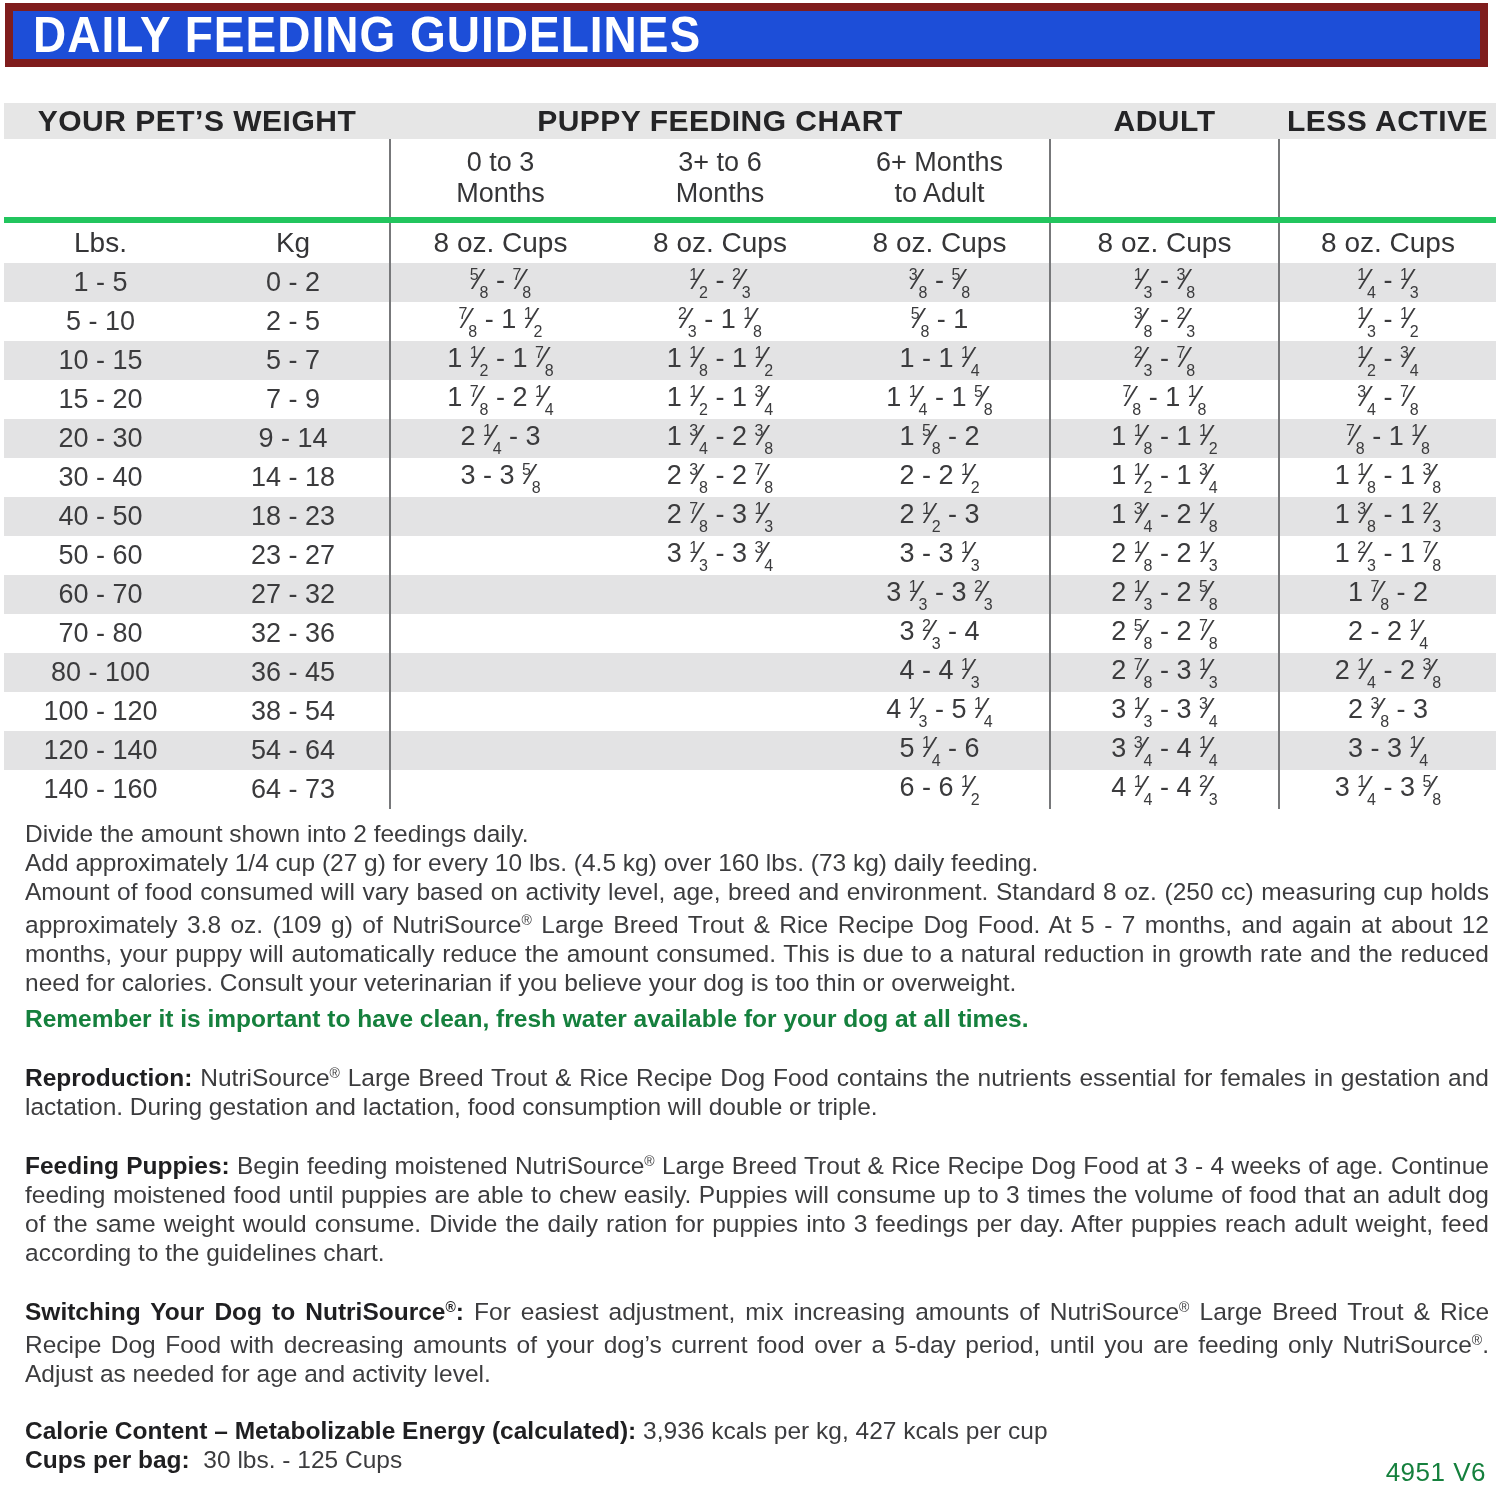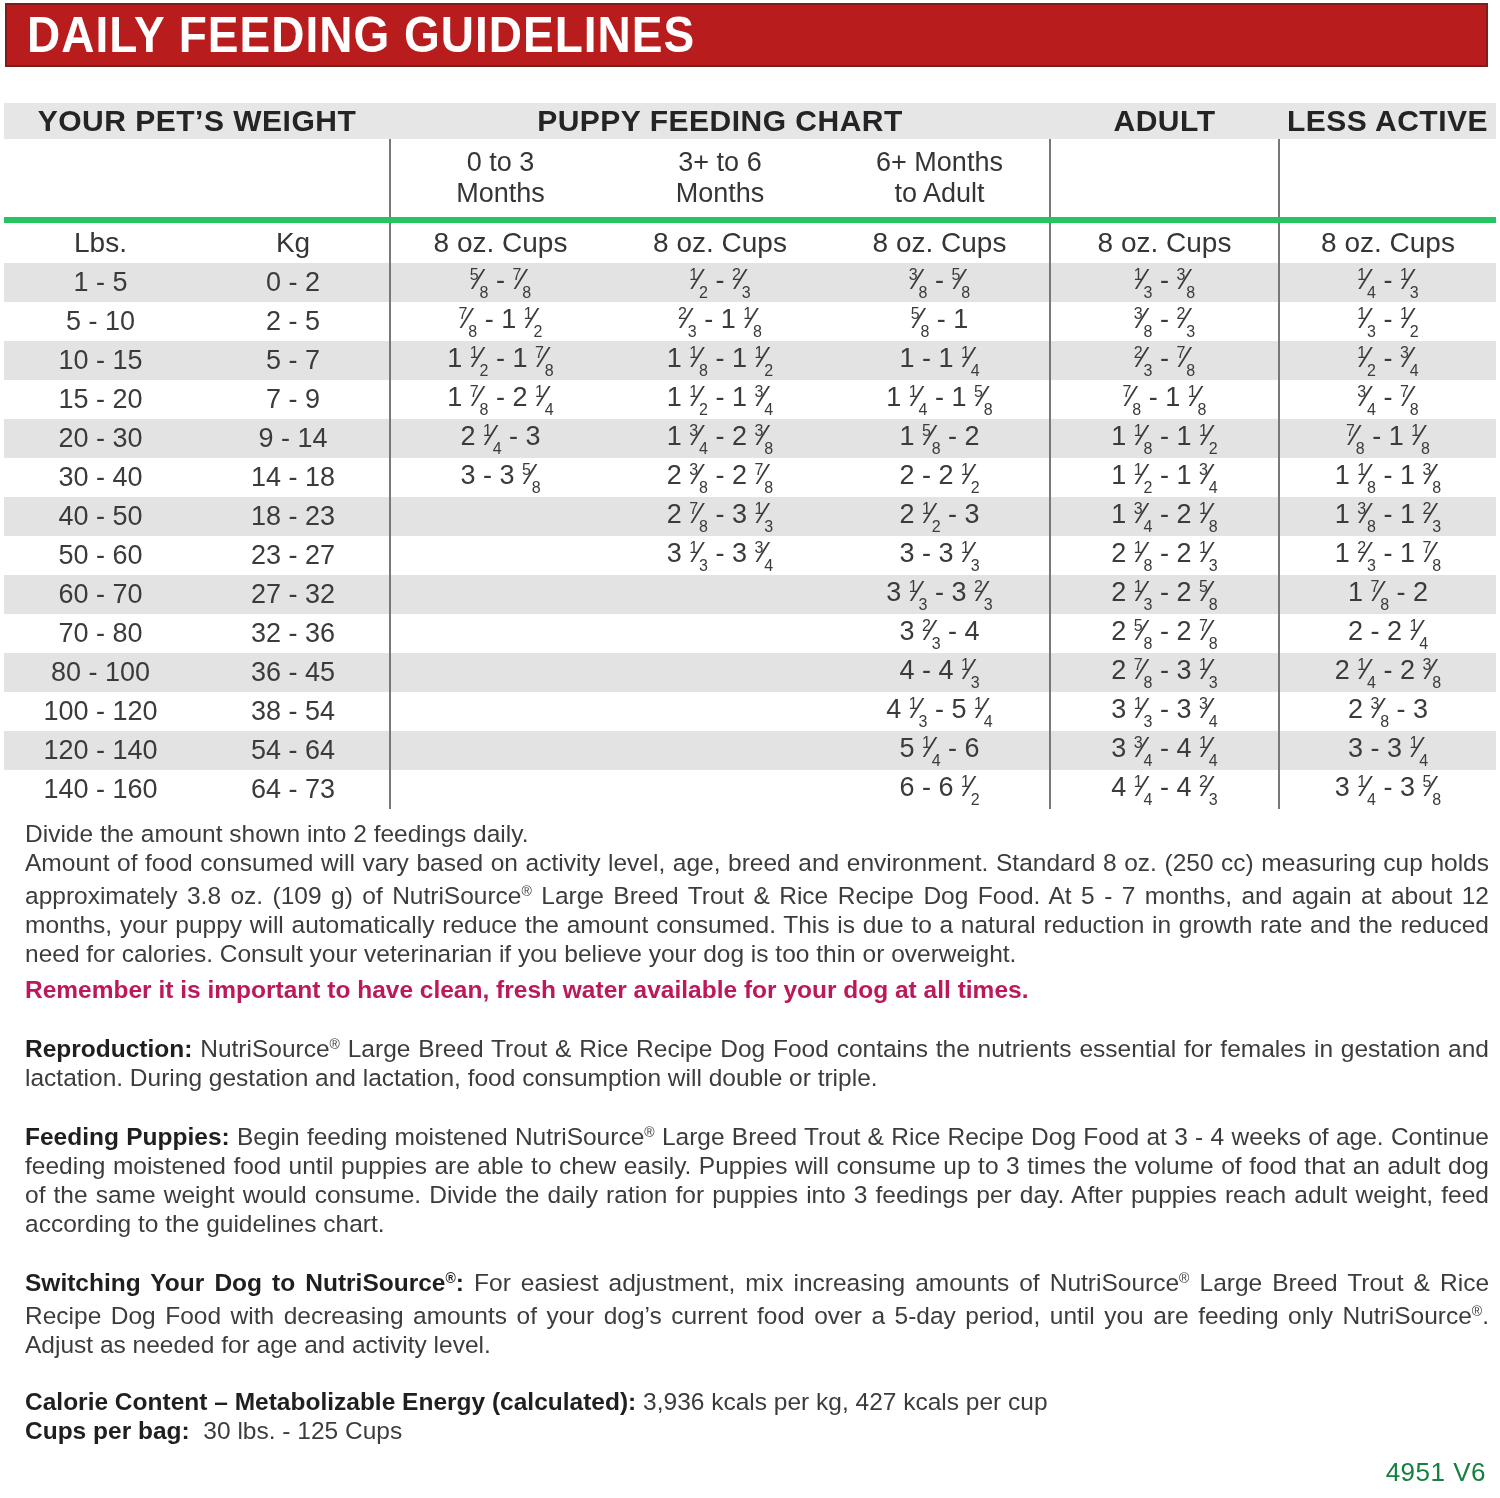--- a/index.html
+++ b/index.html
@@ -2,22 +2,22 @@
 <html><head>
 <meta charset="utf-8">
 <style>
   html,body{margin:0;padding:0;background:#ffffff;}
   body{
     width:1500px;height:1498px;position:relative;overflow:hidden;
     font-family:"Liberation Sans","DejaVu Sans",sans-serif;
     color:#39393b;
   }
   .titlebar{
-    margin:3px 12px 0 5px;height:64px;background:#b91c1c;
-    border:2px solid #7f1d1d;box-sizing:border-box;
+    margin:3px 12px 0 5px;height:64px;background:#1d4ed8;
+    border:8px solid #7f1d1d;box-sizing:border-box;
     display:flex;align-items:center;
   }
   .title{
     margin:0;padding-left:20px;color:#ffffff;
     font-size:46px;font-weight:bold;letter-spacing:1px;
     transform:scaleY(1.08);transform-origin:left center;
   }
   table.feed{
     border-collapse:collapse;table-layout:fixed;
     width:1492px;margin:36px 4px 0 4px;
@@ -36,21 +36,21 @@
   tbody tr:nth-child(odd){background:#e3e3e4;}
   .bl{border-left:2px solid #77787a;}
   
   .fr{white-space:nowrap;}
   .fr sup{font-size:16px;vertical-align:9px;margin-right:-2px;}
   .fr sub{font-size:16px;vertical-align:-9px;margin-left:-2px;}
   .fr .sl{font-size:29px;}
   .notes{padding:10px 11px 0 25px;font-size:24.5px;line-height:29px;color:#3c3c3e;}
   .notes p{margin:0;}
   .just{text-align:justify;}
-  .boldline{font-weight:bold;color:#be185d;margin-top:7px !important;}
+  .boldline{font-weight:bold;color:#15803d;margin-top:7px !important;}
   .sectionp{margin-top:26px !important;}
   .sectionp b,.leadline b{color:#1f1f21;}
   .cal{margin-top:28px !important;}
   sup.reg{font-size:14px;vertical-align:8px;}
   .code{
     position:absolute;right:14px;bottom:10px;
     color:#15803d;font-size:26px;letter-spacing:0.5px;
   }
 </style>
 </head>
@@ -225,20 +225,21 @@
           <td></td>
           <td>6 - 6 <span class="fr"><sup>1</sup><span class="sl">⁄</span><sub>2</sub></span></td>
           <td class="bl">4 <span class="fr"><sup>1</sup><span class="sl">⁄</span><sub>4</sub></span> - 4 <span class="fr"><sup>2</sup><span class="sl">⁄</span><sub>3</sub></span></td>
           <td class="bl">3 <span class="fr"><sup>1</sup><span class="sl">⁄</span><sub>4</sub></span> - 3 <span class="fr"><sup>5</sup><span class="sl">⁄</span><sub>8</sub></span></td>
         </tr>
       </tbody>
   </table>
 
   <section class="notes">
     <p>Divide the amount shown into 2 feedings daily.</p>
+    <p>Add approximately 1/4 cup (27 g) for every 10 lbs. (4.5 kg) over 160 lbs. (73 kg) daily feeding.</p>
     <p class="just">Amount of food consumed will vary based on activity level, age, breed and environment. Standard 8 oz. (250 cc) measuring cup holds approximately 3.8 oz. (109 g) of NutriSource<sup class="reg">®</sup> Large Breed Trout &amp; Rice Recipe Dog Food. At 5 - 7 months, and again at about 12 months, your puppy will automatically reduce the amount consumed. This is due to a natural reduction in growth rate and the reduced need for calories. Consult your veterinarian if you believe your dog is too thin or overweight.</p>
     <p class="boldline">Remember it is important to have clean, fresh water available for your dog at all times.</p>
 
     <div id="sections">
         <p class="just sectionp"><b>Reproduction:</b> NutriSource<sup class="reg">®</sup> Large Breed Trout &amp; Rice Recipe Dog Food contains the nutrients essential for females in gestation and lactation. During gestation and lactation, food consumption will double or triple.</p>
         <p class="just sectionp"><b>Feeding Puppies:</b> Begin feeding moistened NutriSource<sup class="reg">®</sup> Large Breed Trout &amp; Rice Recipe Dog Food at 3 - 4 weeks of age. Continue feeding moistened food until puppies are able to chew easily. Puppies will consume up to 3 times the volume of food that an adult dog of the same weight would consume. Divide the daily ration for puppies into 3 feedings per day. After puppies reach adult weight, feed according to the guidelines chart.</p>
         <p class="just sectionp"><b>Switching Your Dog to NutriSource<sup class="reg">®</sup>:</b> For easiest adjustment, mix increasing amounts of NutriSource<sup class="reg">®</sup> Large Breed Trout &amp; Rice Recipe Dog Food with decreasing amounts of your dog’s current food over a 5-day period, until you are feeding only NutriSource<sup class="reg">®</sup>. Adjust as needed for age and activity level.</p>
       </div>
 
     <p class="leadline cal"><b>Calorie Content – Metabolizable Energy (calculated):</b> <span>3,936 kcals per kg, 427 kcals per cup</span></p>

